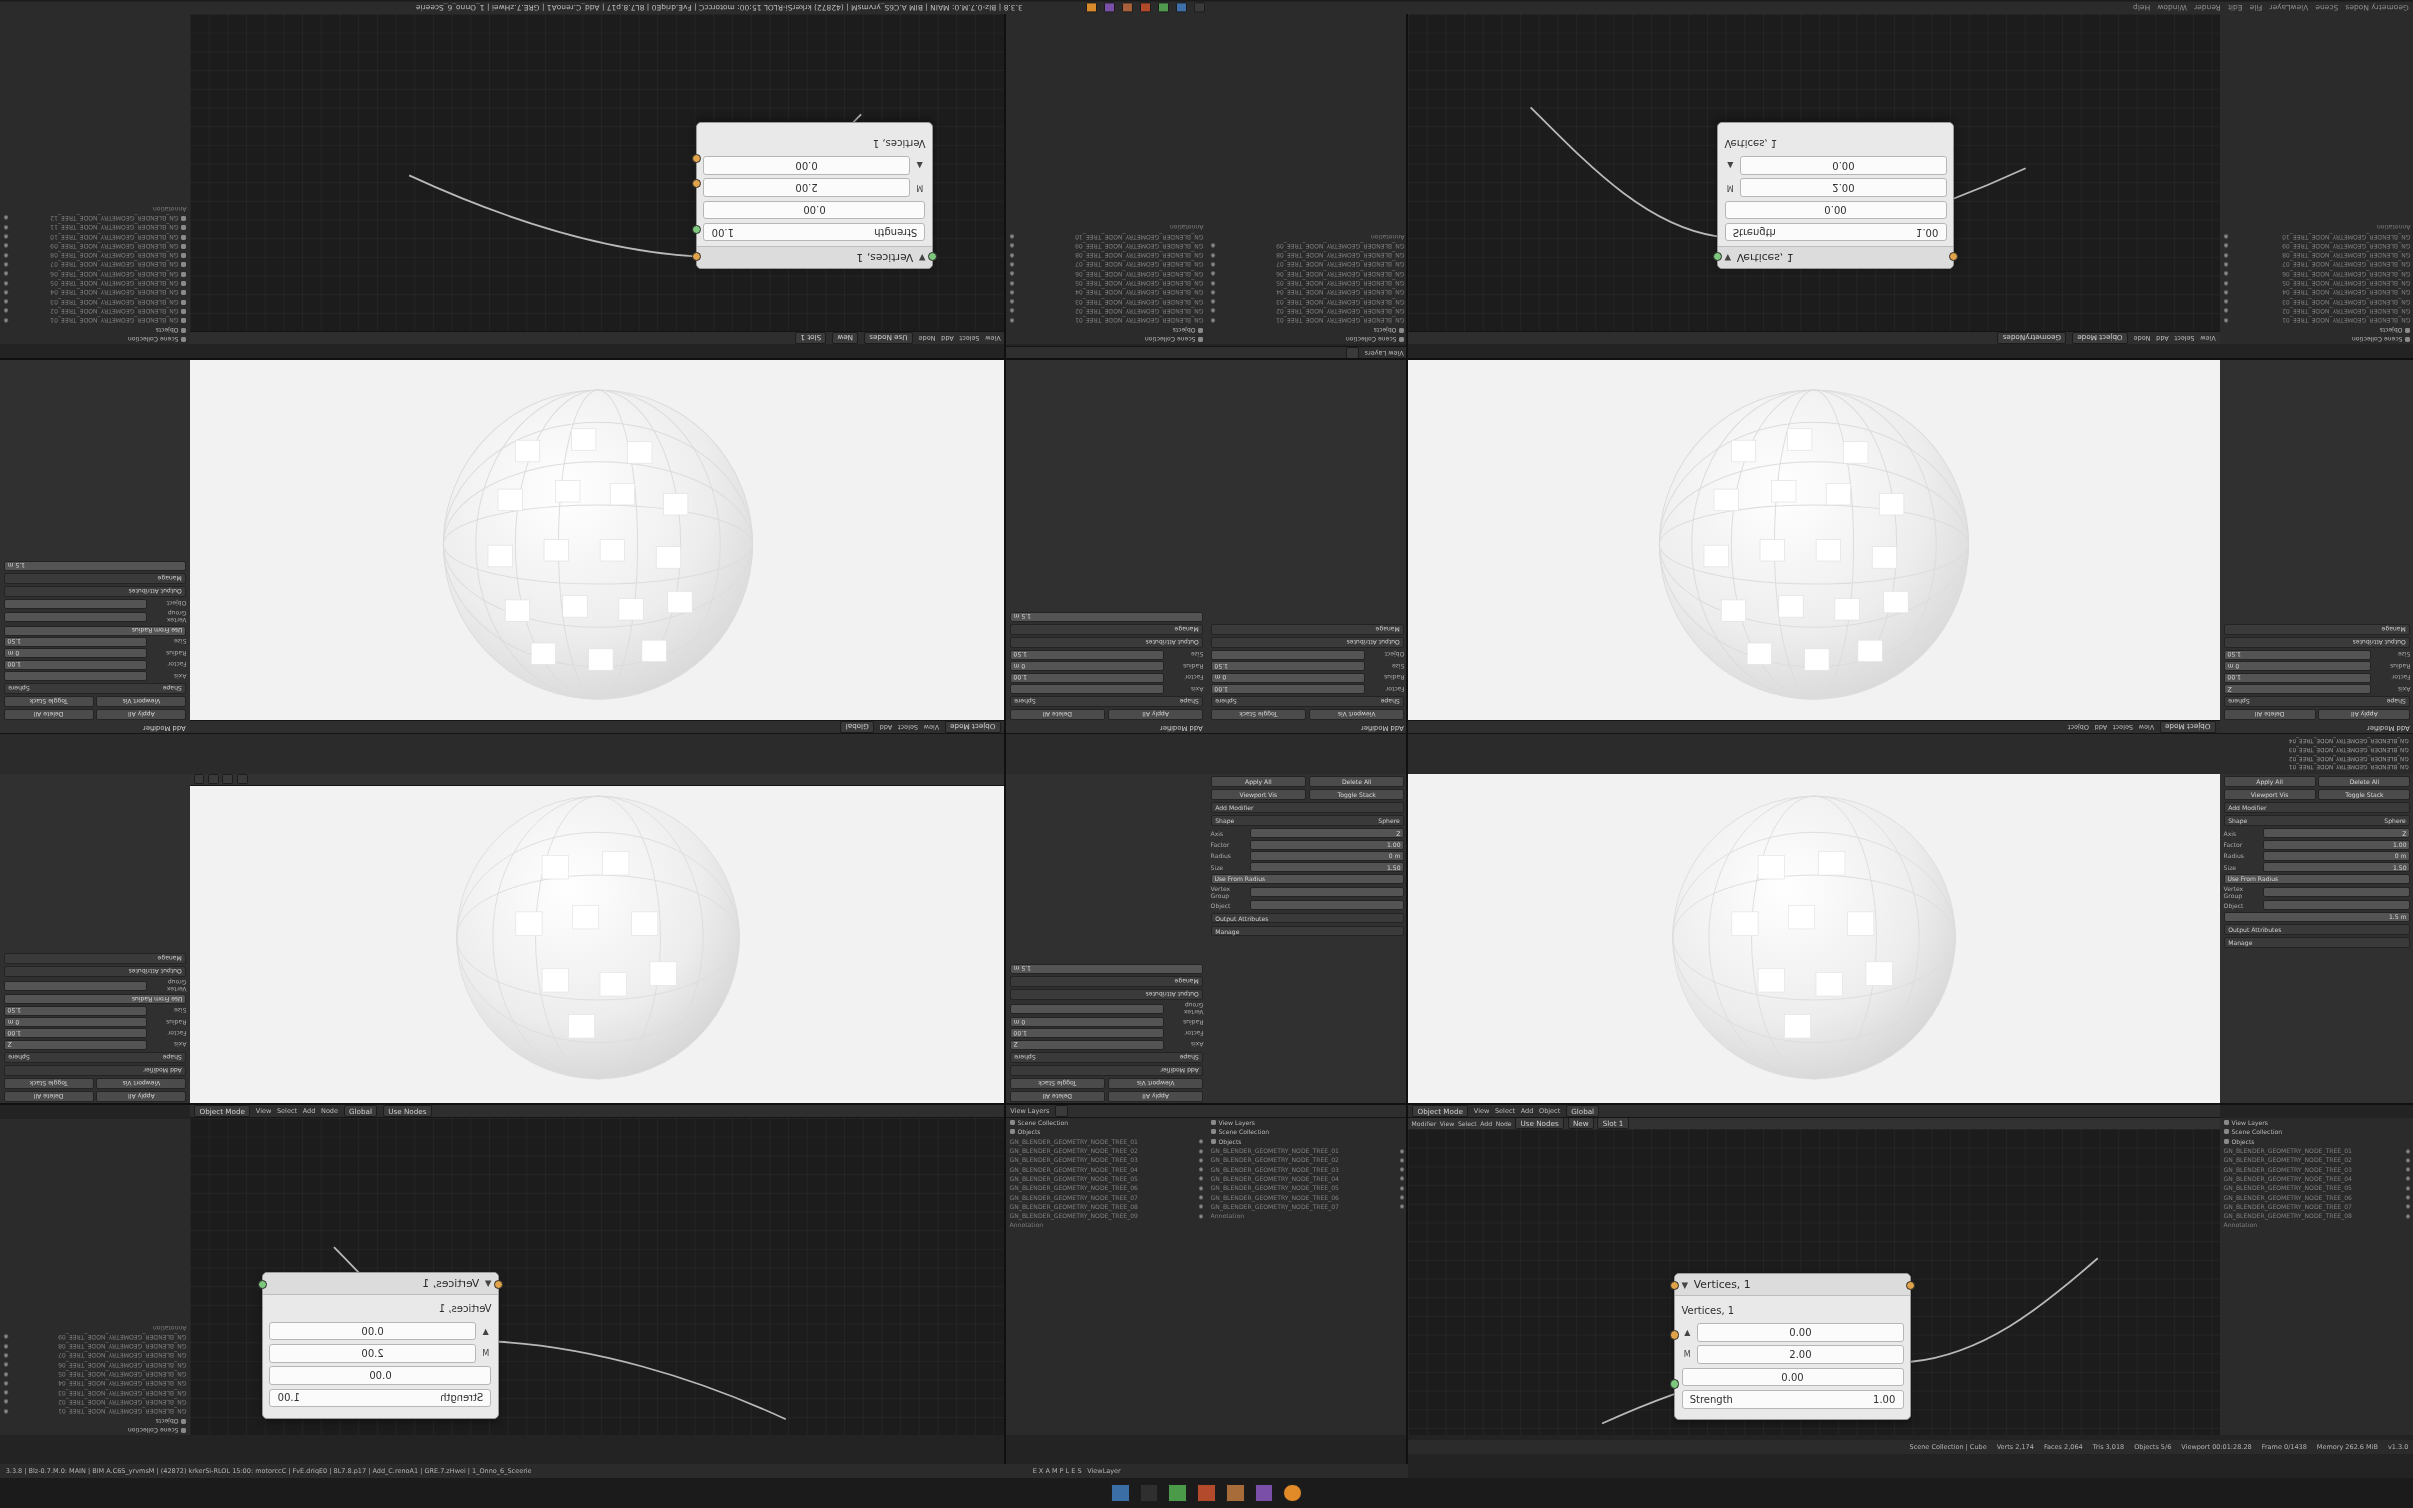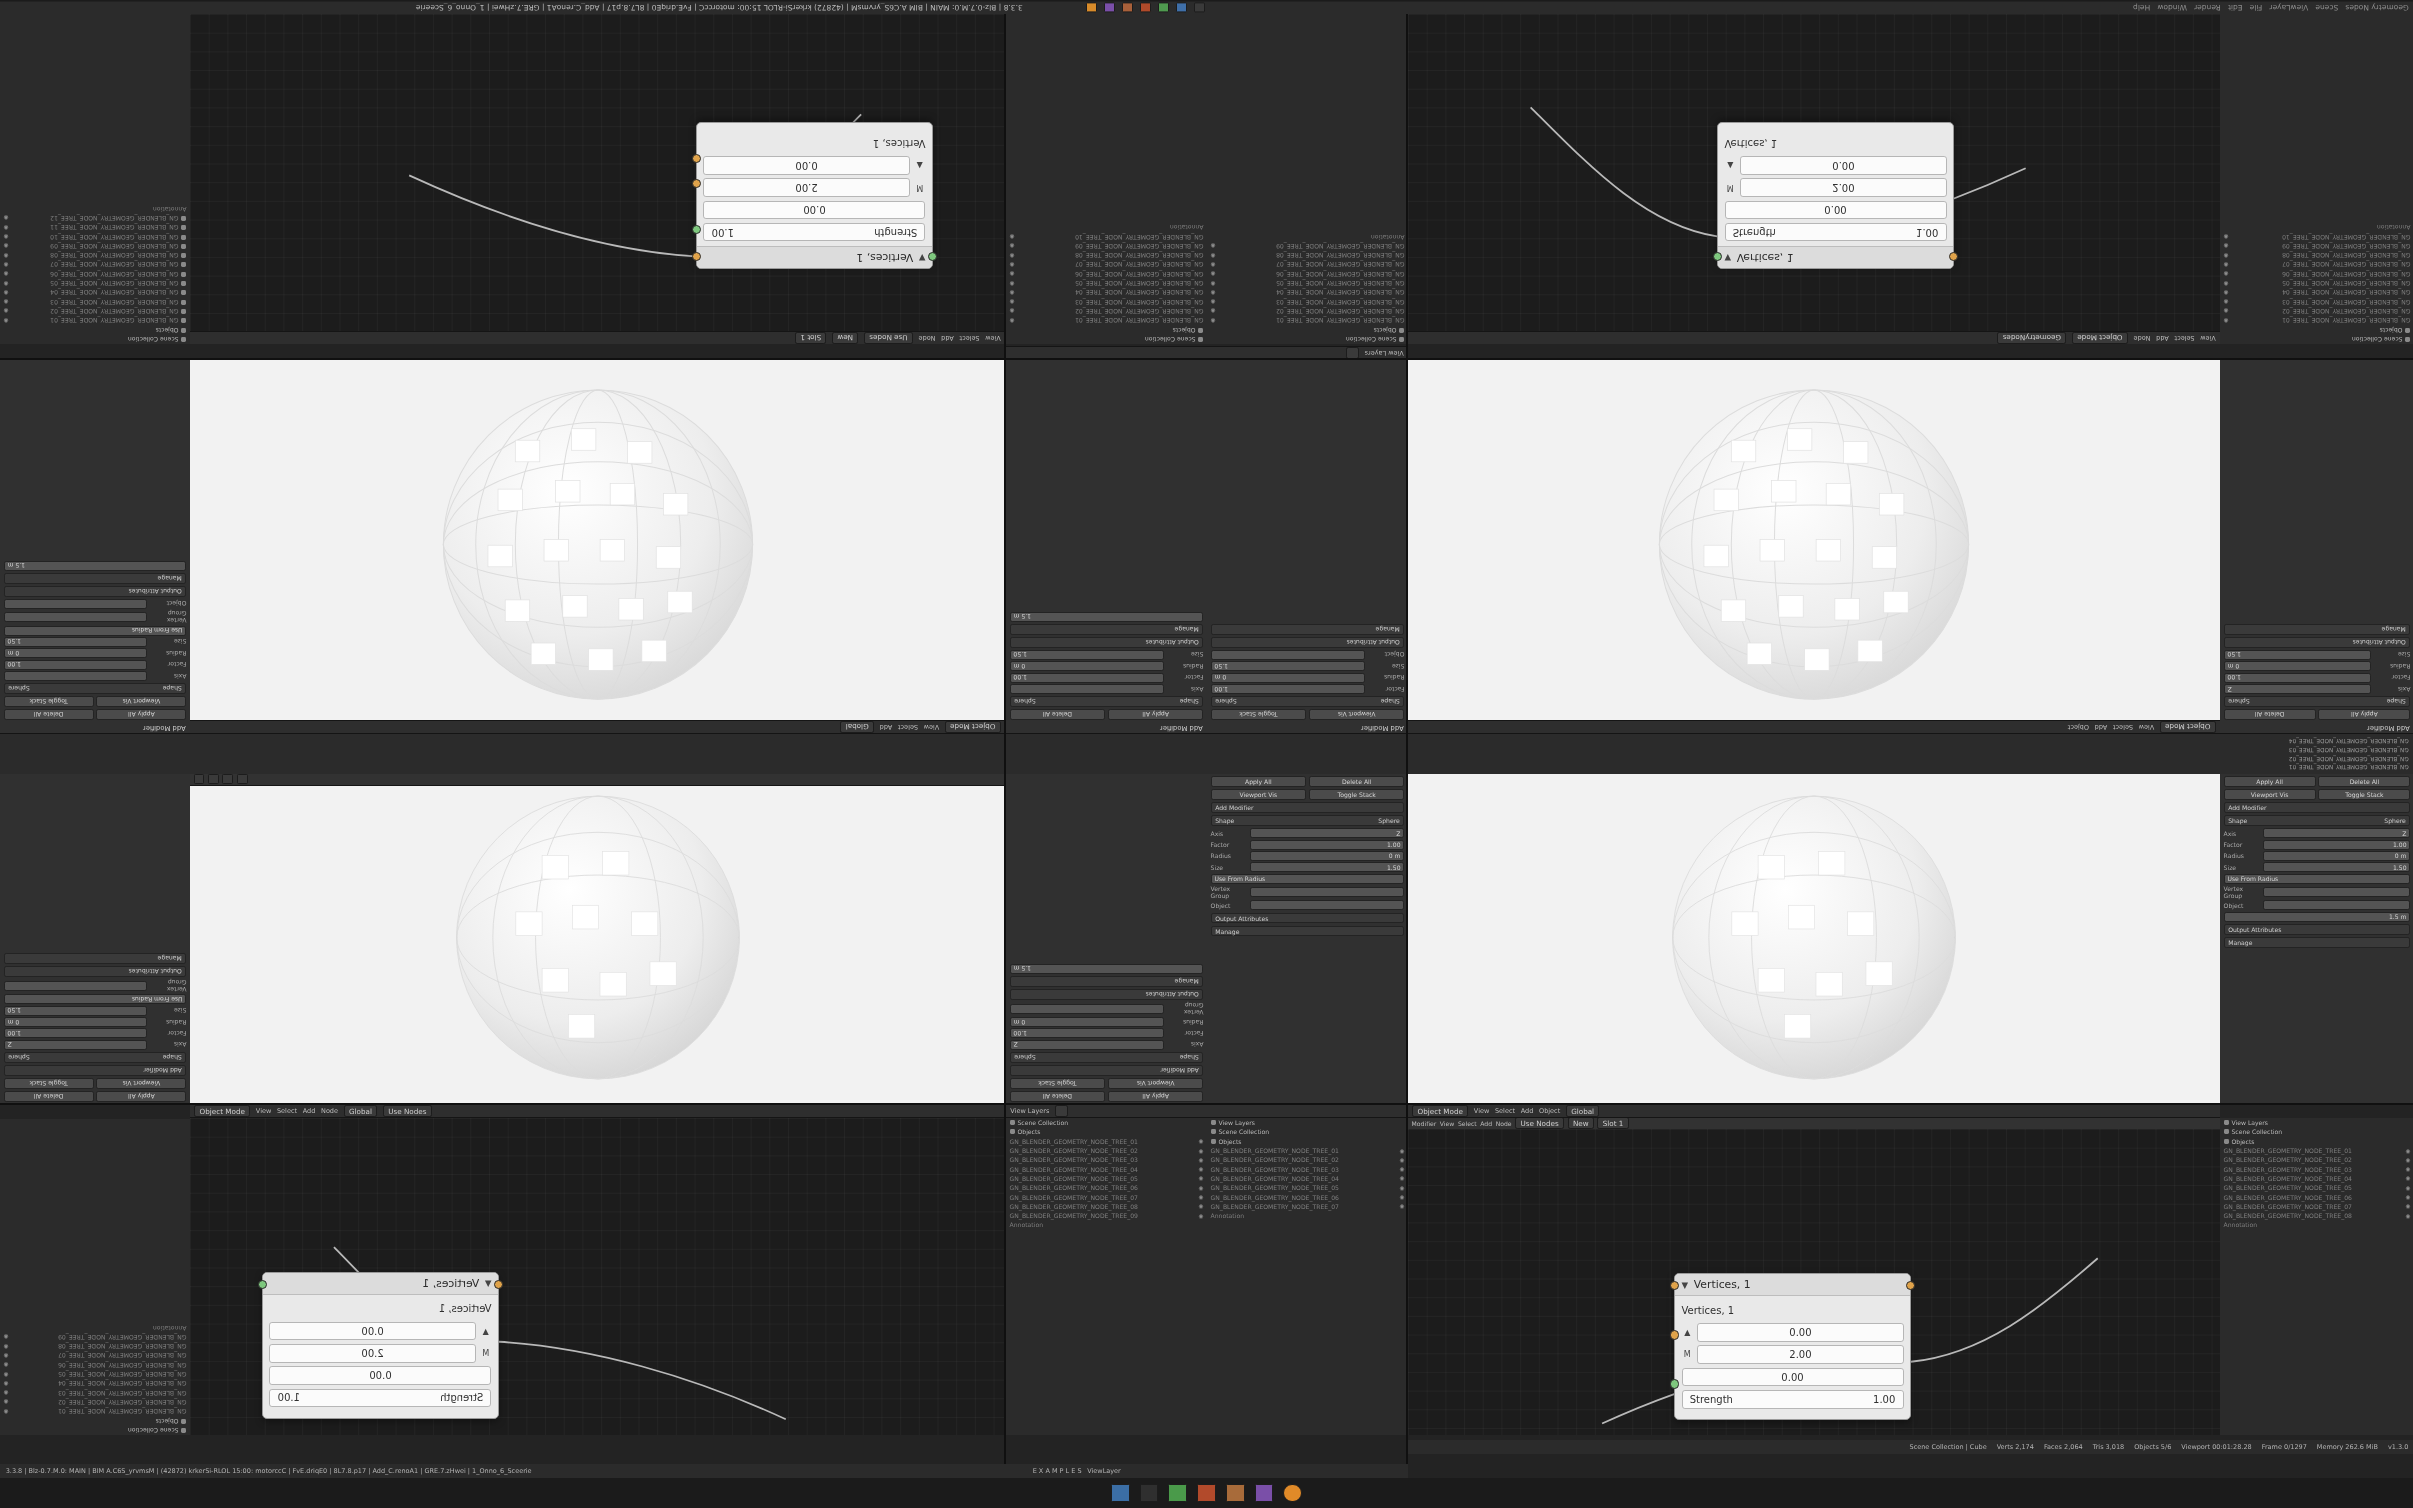--- a/index.html
+++ b/index.html
@@ -1397,21 +1397,21 @@
   <div class="status" style="position:absolute;left:0;top:1464px;width:1027px;height:14.4px;">
     <span style="overflow:hidden;text-overflow:ellipsis;">3.3.8 | Blz-0.7.M.0: MAIN | BIM A.C6S_yrvmsM | (42872) krkerSi-RLOL 15:00: motorccC | FvE.driqE0 | 8L7.8.p17 | Add_C.renoA1 | GRE.7.zHwei | 1_Onno_6_Sceerie</span>
   </div>
   <div class="status" style="position:absolute;left:1408px;top:1440px;width:1006px;height:14.4px;justify-content:flex-end;">
     <span>Scene Collection | Cube</span>
     <span>Verts 2,174</span>
     <span>Faces 2,064</span>
     <span>Tris 3,018</span>
     <span>Objects 5/6</span>
     <span>Viewport 00:01:28.28</span>
-    <span>Frame 0/1297</span>
+    <span>Frame 0/1438</span>
     <span>Memory 262.6 MiB</span>
     <span>v1.3.0</span>
   </div>
   <div class="status" style="position:absolute;left:1027px;top:1464px;width:381px;height:14.4px;gap:5.7px;">
     <span>E X A M P L E S</span>
     <span>ViewLayer</span>
   </div>
 
   <div style="position:absolute;left:0;top:1478px;width:2413px;height:30px;background:#1b1b1b;display:flex;align-items:center;justify-content:center;gap:10px;">
     <span class="icobox" style="width:18.7px;height:18.7px;background:#3b6ea5;"></span>

